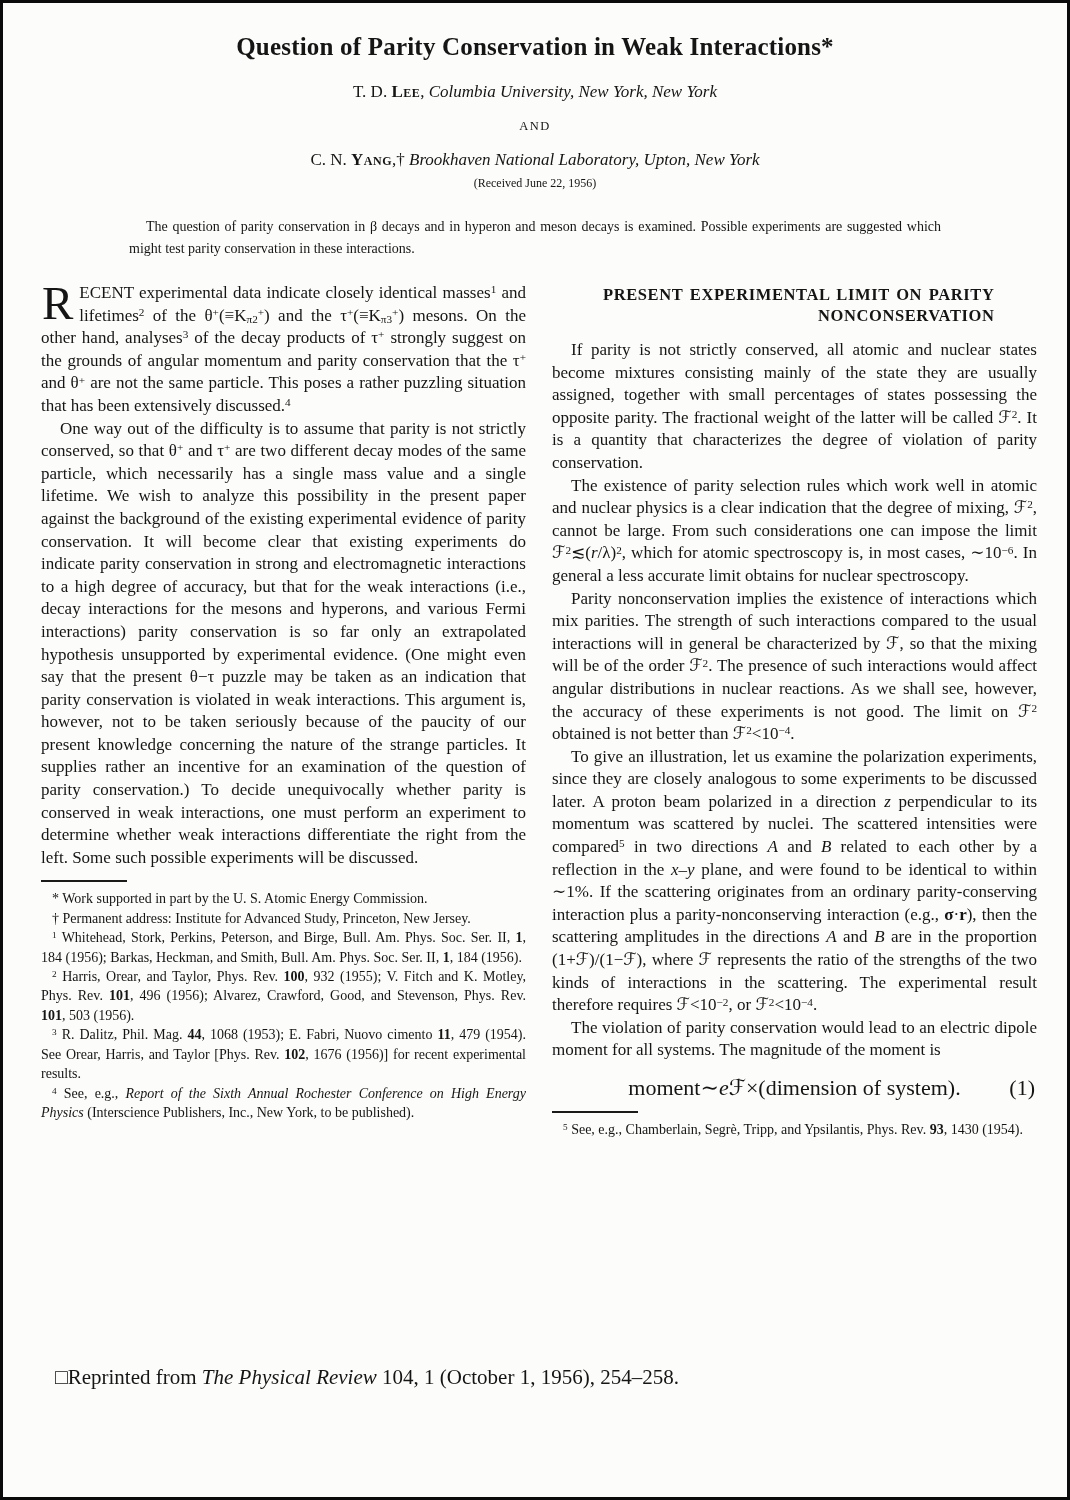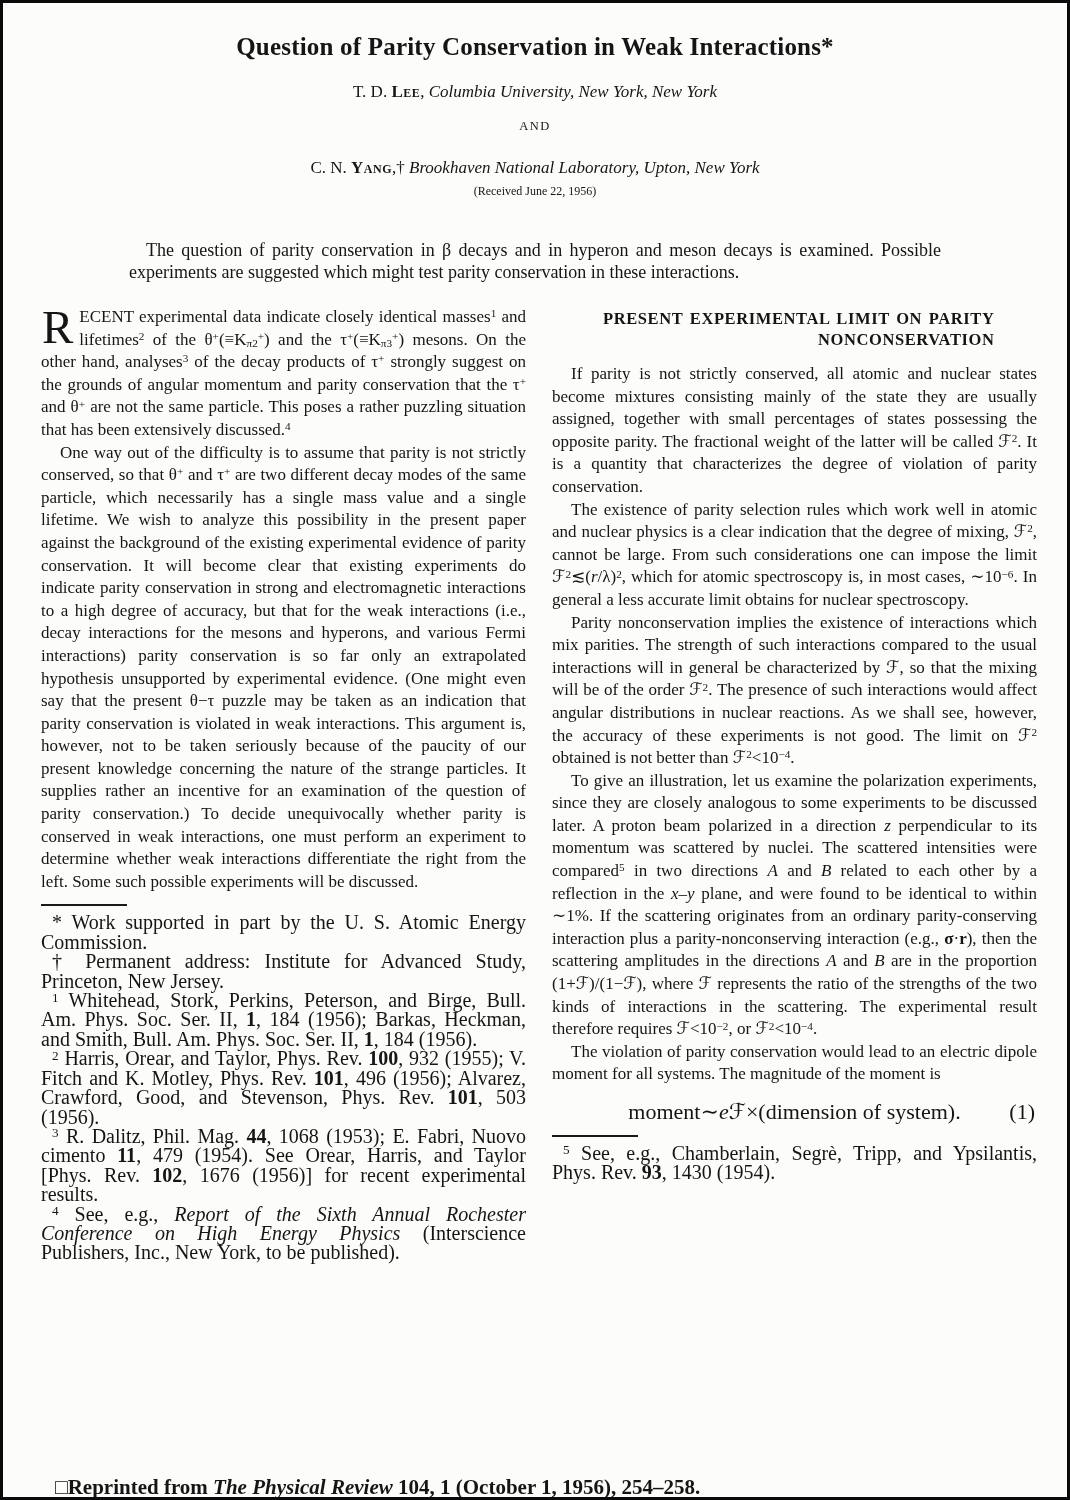--- a/index.html
+++ b/index.html
@@ -25,30 +25,30 @@
     margin:21px 40px 0 40px;
     text-align:center;
     font-size:17px;
   }
   .sc { font-variant:small-caps; letter-spacing:0.5px;font-weight:bold; }
   .and-label {
     margin:17px 40px 0 40px;
     text-align:center;
     font-size:12.5px; letter-spacing:1.5px;
   }
-  .byline2 { margin-top:24px; }
+  .byline2 { margin-top:16px; }
   .received {
     margin:6px 40px 0 40px;
     text-align:center;
     font-size:12px;
   }
   .abstract {
     width:812px;
-    margin:41px auto 0 auto;
-    font-size:18px; line-height:21.5px;
+    margin:25px auto 0 auto;
+    font-size:14px; line-height:21.5px;
     text-align:justify;
     text-indent:17px;
   }
   
   .cols {
     display:flex; gap:26px;
     margin:23px 30px 0 38px;
   }
   .col { flex:1; min-width:0; }
   .para {
@@ -81,31 +81,30 @@
     text-align:center;
   }
   .eq-num { position:absolute; right:2px; top:0; }
   .fn-rule {
     width:86px; height:0;
     border-top:2px solid #1a1a1a;
     margin:11px 0 7px 0;
   }
   .footnotes p {
     margin:0;
-    font-size:20px; line-height:19.4px;
+    font-size:14px; line-height:19.4px;
     text-align:justify;
     text-indent:11px;
   }
   
   .reprint {
     position:absolute;
-    left:52px; top:1472px;
+    left:52px; top:1362px;
     margin:0;
     font-size:21px;
-    font-weight:bold;
   }
 </style>
 </head>
 <body>
 
 <div class="page">
 
   <header>
     <h1 class="title">Question of Parity Conservation in Weak Interactions*</h1>
     <p class="byline">T. D. <span class="sc">Lee</span>, <i>Columbia University, New York, New York</i></p>

